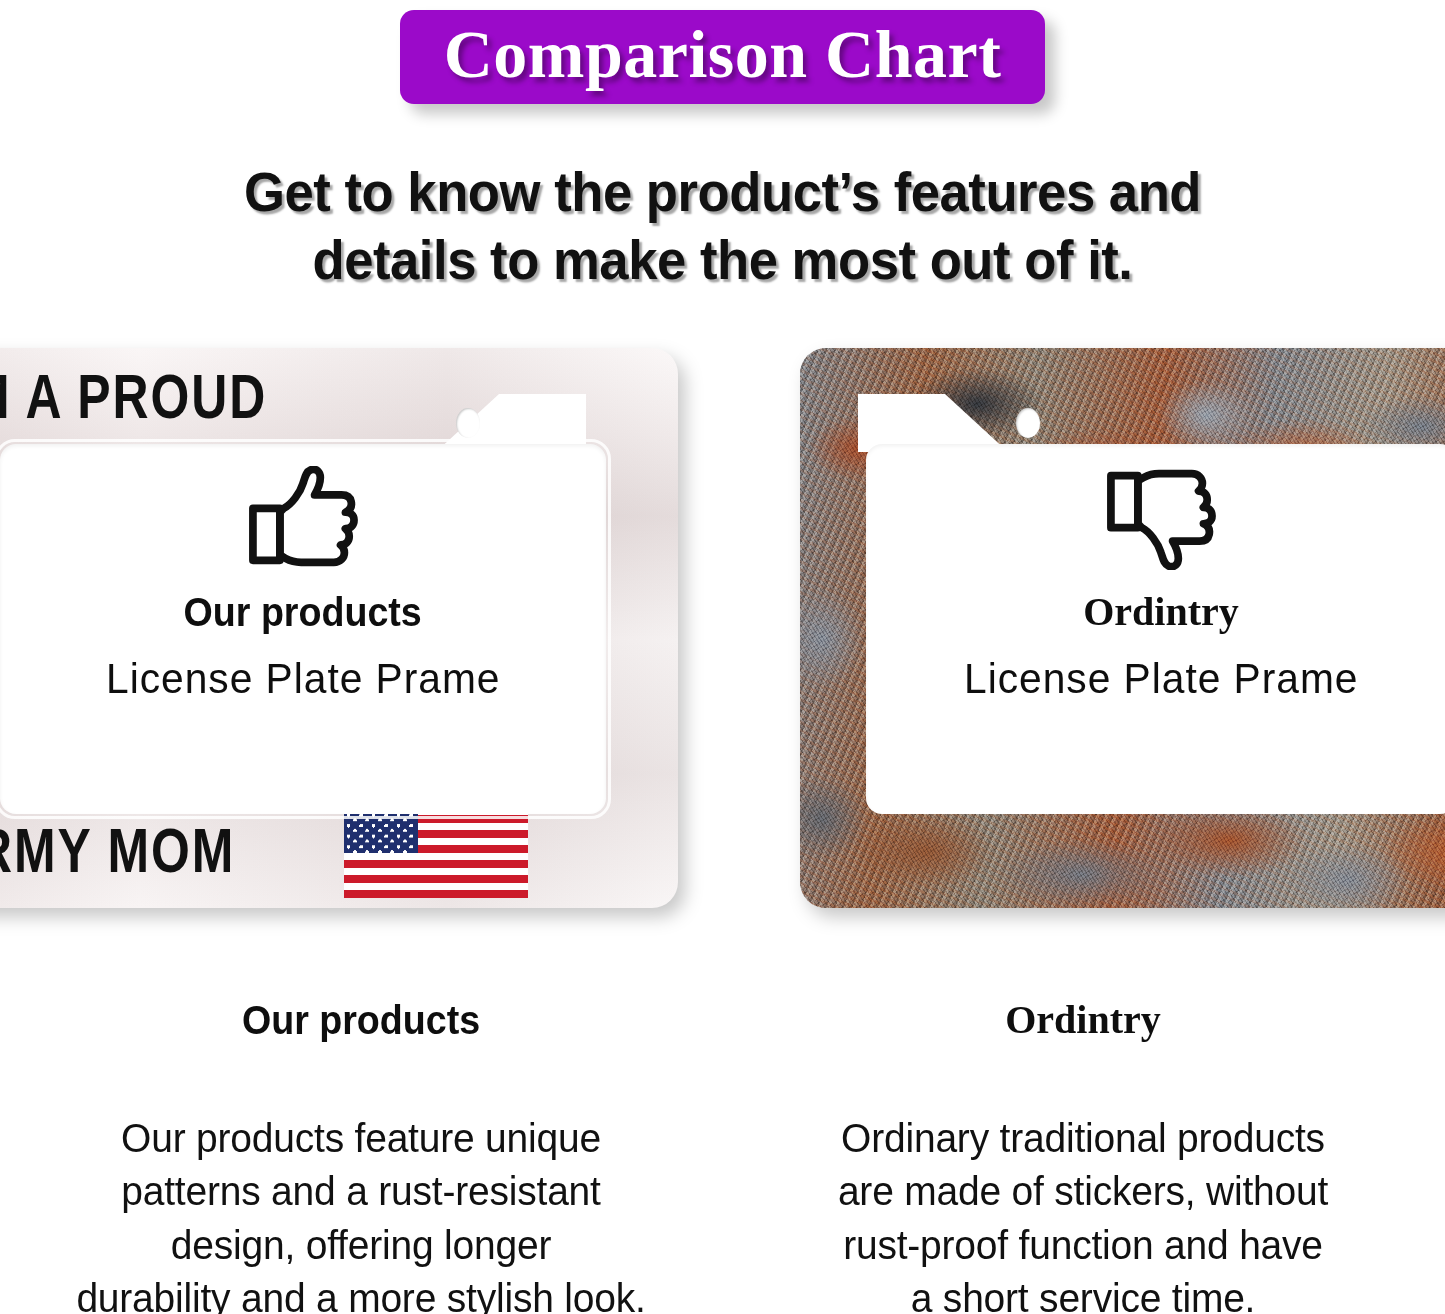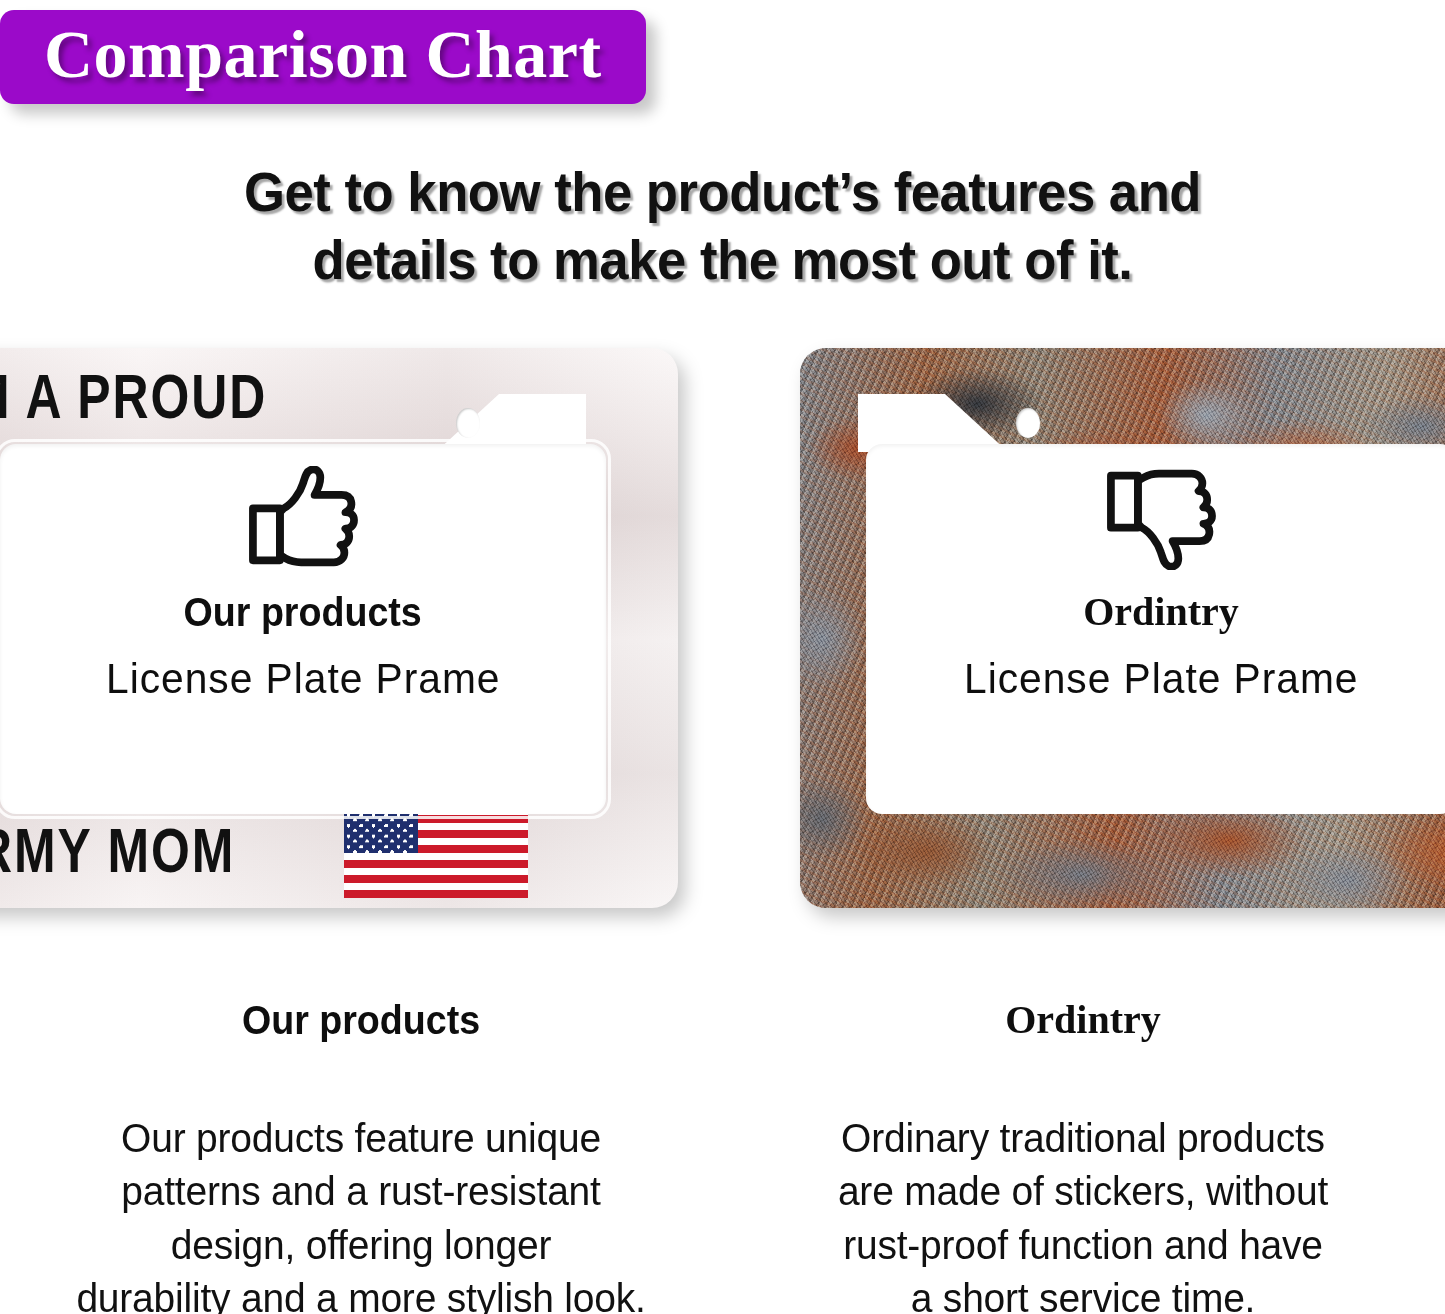--- a/index.html
+++ b/index.html
@@ -7,21 +7,21 @@
     width: 1445px; height: 1314px;
     background: #ffffff;
     font-family: "Liberation Sans", sans-serif;
     overflow: hidden;
   }
   #page { position: relative; width: 1445px; height: 1314px; background: #fff; }
 
   
   .banner-wrap {
     position: absolute; left: 0; top: 10px; width: 1445px;
-    display: flex; 
+    display: flex; justify-content: center;
   }
   .banner {
     background: #9b0ac9;
     border-radius: 14px;
     padding: 10px 44px 16px 44px;
     box-shadow: 10px 10px 14px rgba(0,0,0,0.22);
   }
   .banner-title {
     font-family: "Liberation Serif", serif;
     font-weight: bold;

